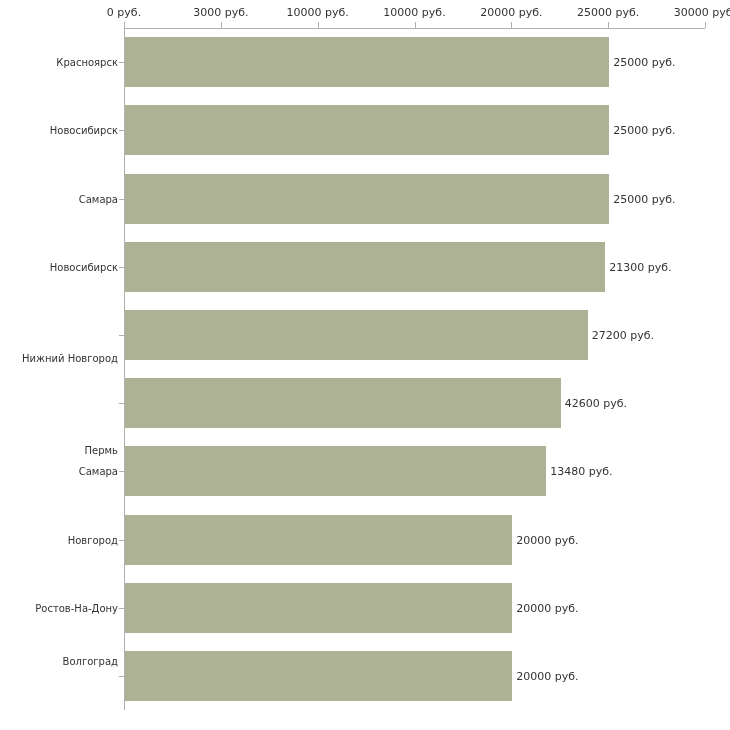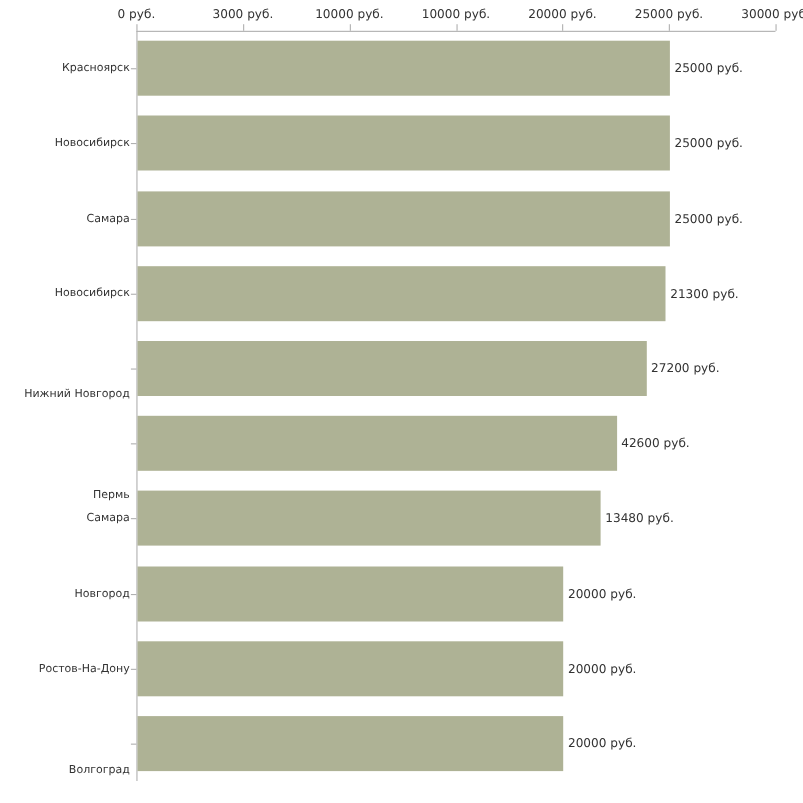--- a/index.html
+++ b/index.html
@@ -114,21 +114,21 @@
       <div class="cat-label" style="top: 334.9px; margin-top: 23px;">Нижний Новгород</div>
       <div class="tick-stub" style="top: 334.9px;"></div>
       <div class="cat-label" style="top: 403.1px; margin-top: 47px;">Пермь</div>
       <div class="tick-stub" style="top: 403.1px;"></div>
       <div class="cat-label" style="top: 471.3px;">Самара</div>
       <div class="tick-stub" style="top: 471.3px;"></div>
       <div class="cat-label" style="top: 539.5px;">Новгород</div>
       <div class="tick-stub" style="top: 539.5px;"></div>
       <div class="cat-label" style="top: 607.7px;">Ростов-На-Дону</div>
       <div class="tick-stub" style="top: 607.7px;"></div>
-      <div class="cat-label" style="top: 700px; margin-left: 19px;">Волгоград</div>
+      <div class="cat-label" style="top: 661px; margin-left: 19px;">Волгоград</div>
       <div class="tick-stub" style="top: 675.9px;"></div>
     </div>
   <div id="bars">
       <div class="bar" style="left: 125px; top: 37.1px; width: 484.167px; height: 50px;"></div>
       <div class="bar-value" style="left: 613.167px; top: 62.1px;">25000 руб.</div>
       <div class="bar" style="left: 125px; top: 105.3px; width: 484.167px; height: 50px;"></div>
       <div class="bar-value" style="left: 613.167px; top: 130.3px;">25000 руб.</div>
       <div class="bar" style="left: 125px; top: 173.5px; width: 484.167px; height: 50px;"></div>
       <div class="bar-value" style="left: 613.167px; top: 198.5px;">25000 руб.</div>
       <div class="bar" style="left: 125px; top: 241.7px; width: 480.293px; height: 50px;"></div>

